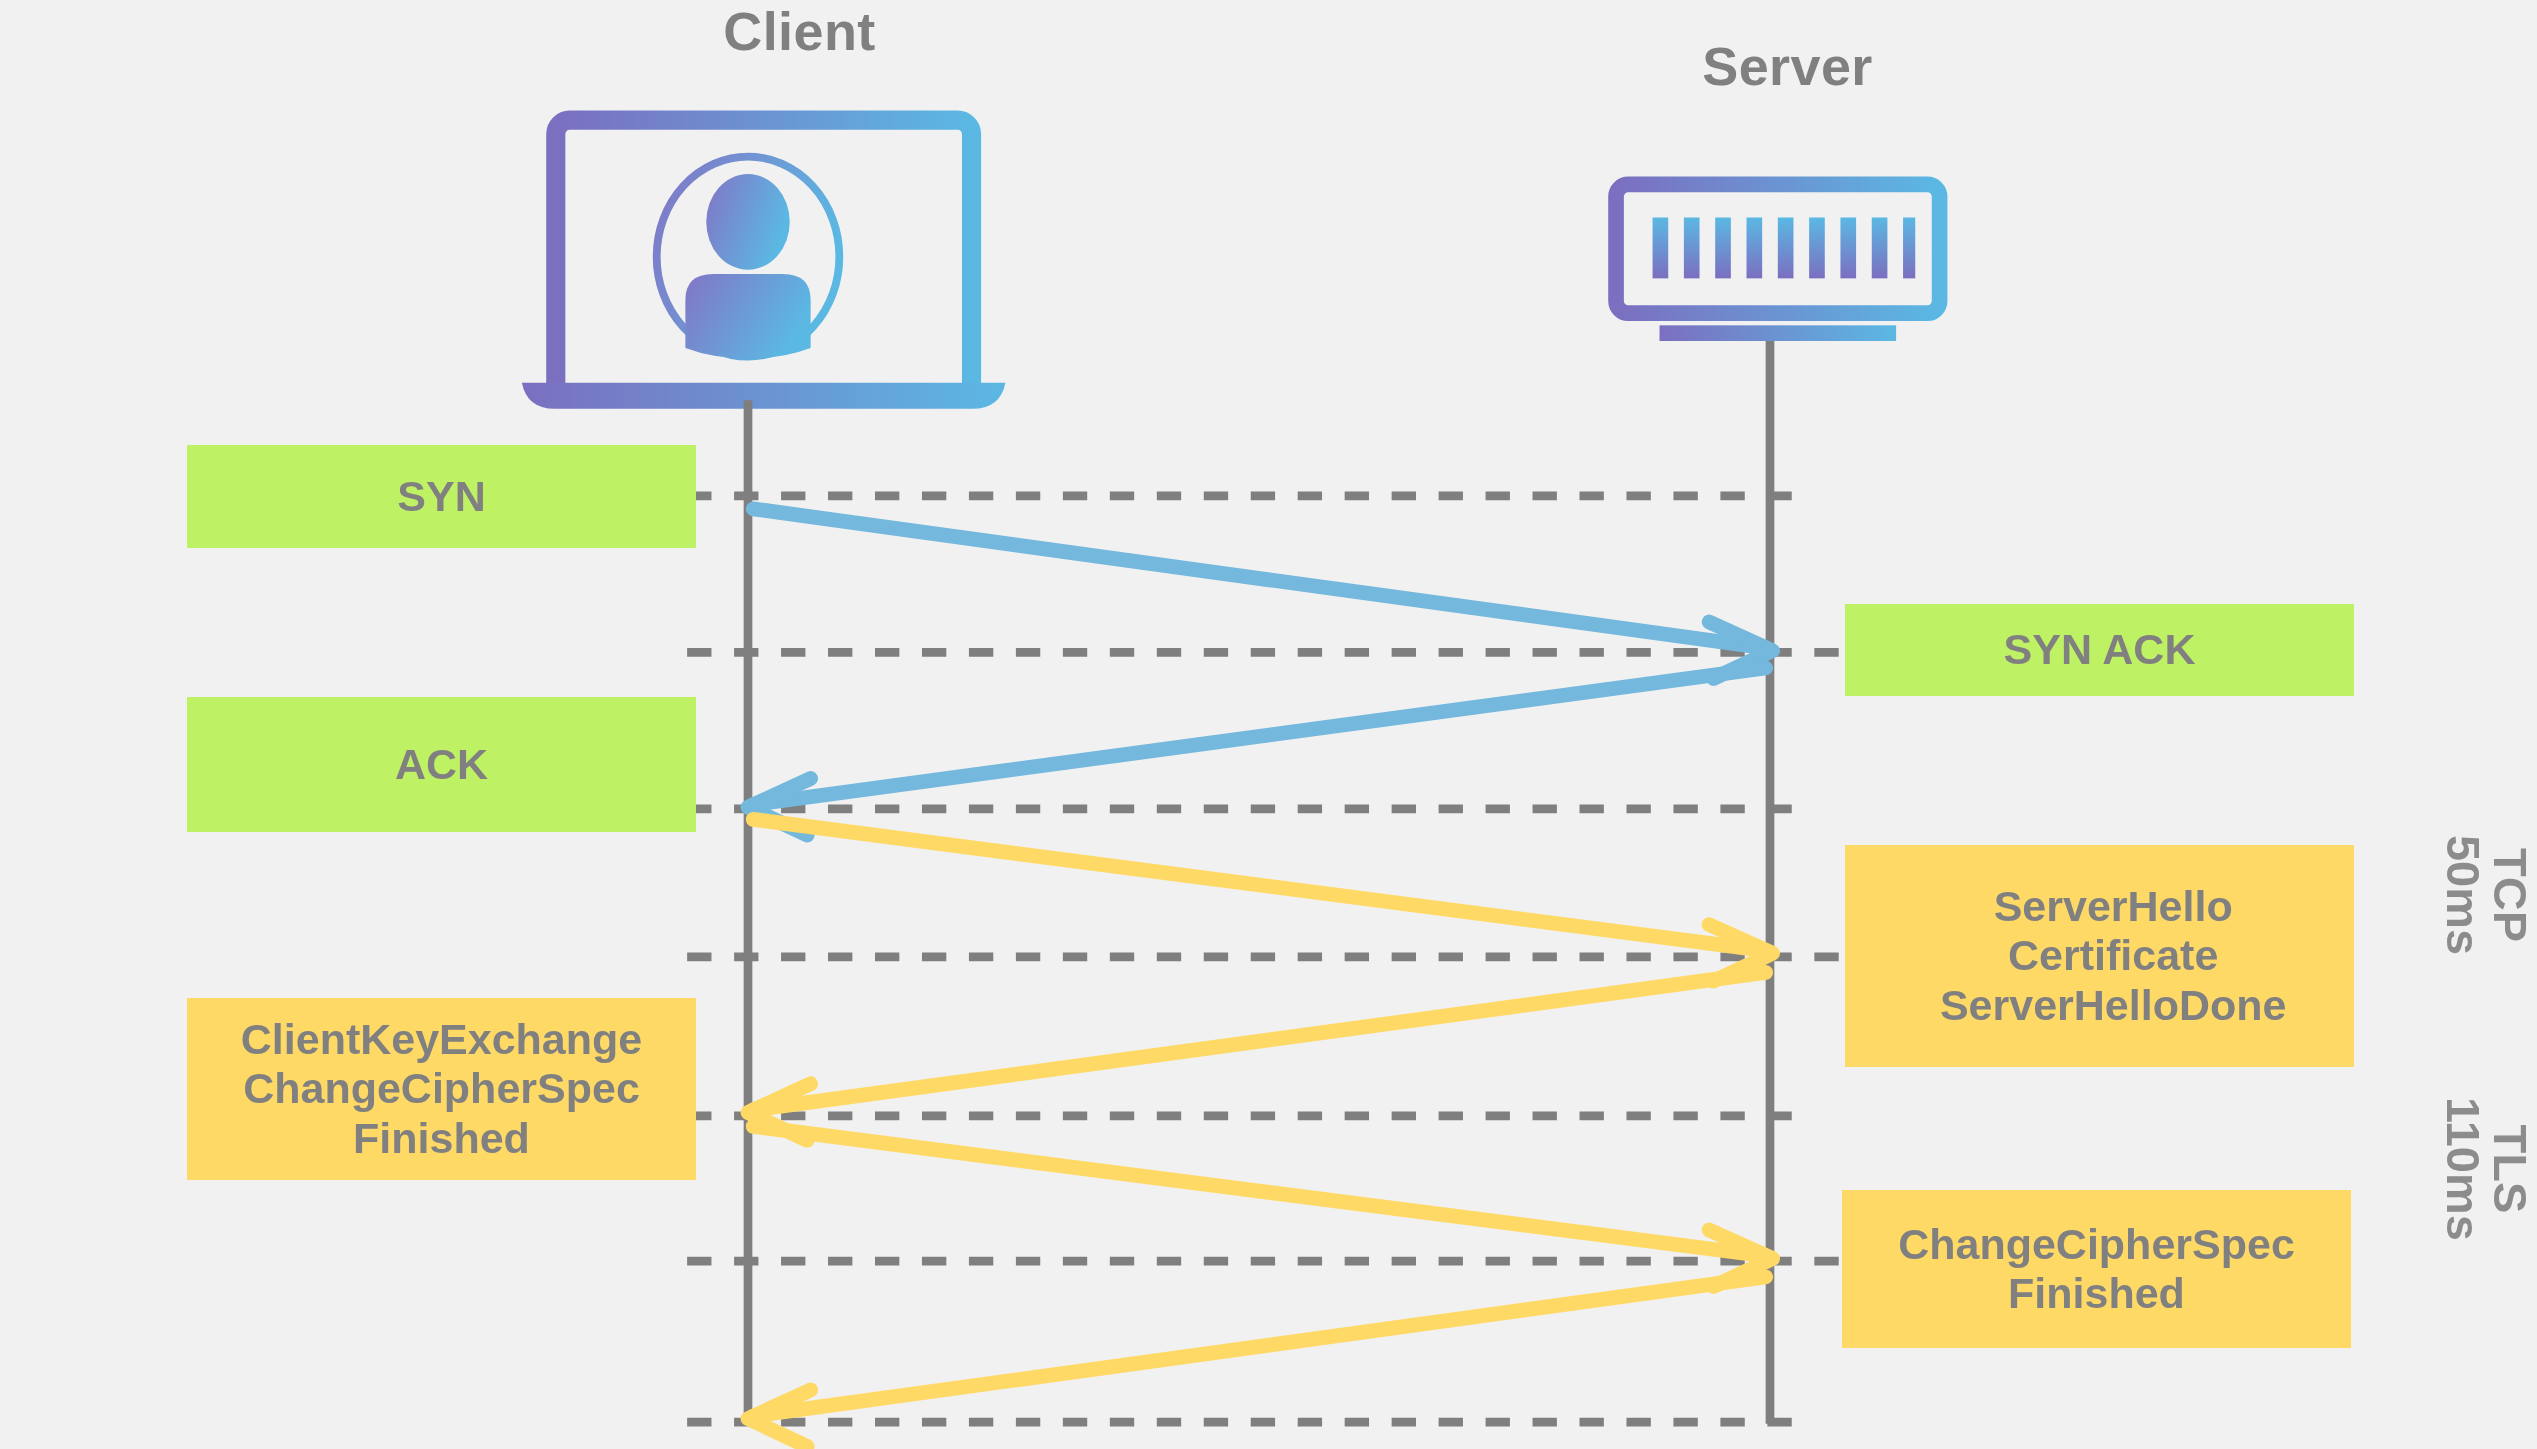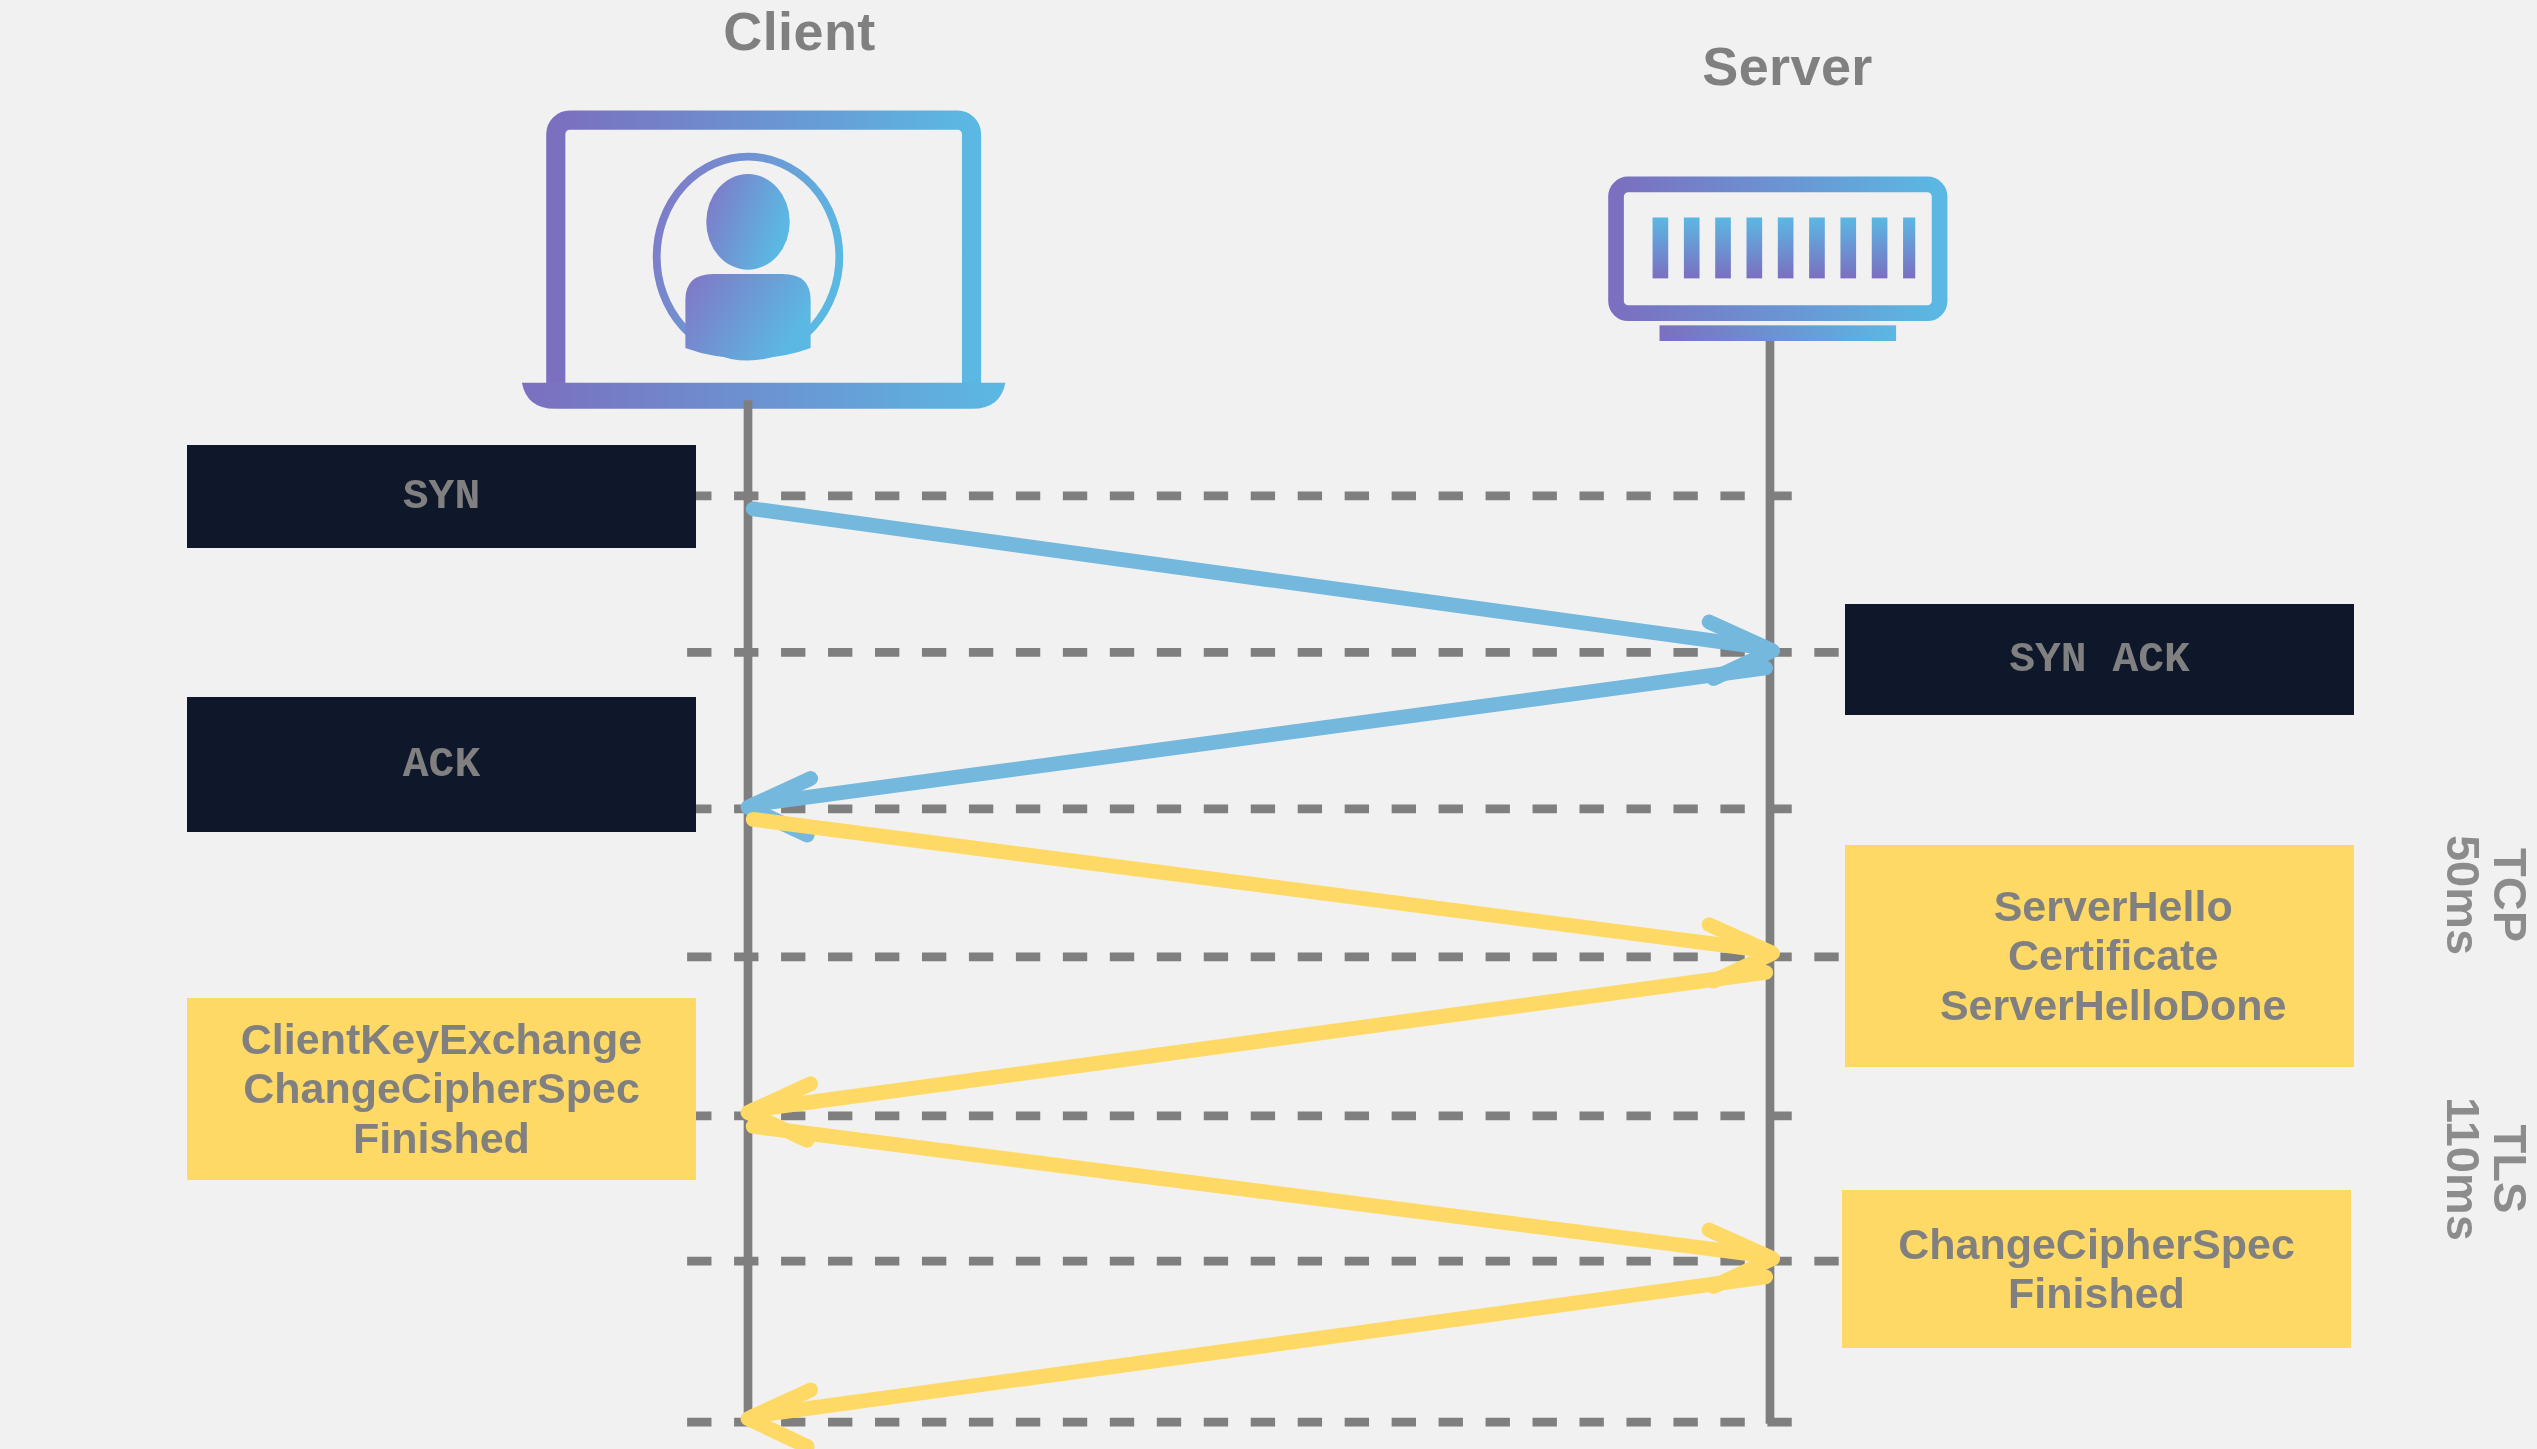--- a/index.html
+++ b/index.html
@@ -40,21 +40,21 @@
     justify-content: center;
     color: #808080;
     font-weight: bold;
     font-size: 43px;
     line-height: 1.15;
     text-align: center;
     box-sizing: border-box;
     padding: 3.5px 8.7px;
   }
   .msg-box .lines { white-space: pre-line; }
-  .blue { background: #0f172a; font-family: Liberation Mono, monospace; }
+  .blue { background: #bef264; }
   .yellow { background: #ffd966; }
 
   .phase-label {
     position: absolute;
     color: #8c8c8c;
     font-weight: bold;
     font-size: 47px;
     line-height: 1.0;
     white-space: pre-line;
     text-align: center;
@@ -162,21 +162,21 @@
     <span class="lines">ACK</span>
   </div>
 
 
   <div class="msg-box yellow" style="left:187px; top:998px; width:509px; height:182px;">
     <span class="lines">ClientKeyExchange
 ChangeCipherSpec
 Finished</span>
   </div>
 
-  <div class="msg-box blue" style="left:1845px; top:604px; width:509px; height:111px;">
+  <div class="msg-box blue" style="left:1845px; top:604px; width:509px; height:92px;">
     <span class="lines">SYN ACK</span>
   </div>
 
   <div class="msg-box yellow" style="left:1845px; top:845px; width:509px; height:222px;padding-left:36px;">
     <span class="lines">ServerHello
 Certificate
 ServerHelloDone</span>
   </div>
 
   <div class="msg-box yellow" style="left:1842px; top:1190px; width:509px; height:158px;">

